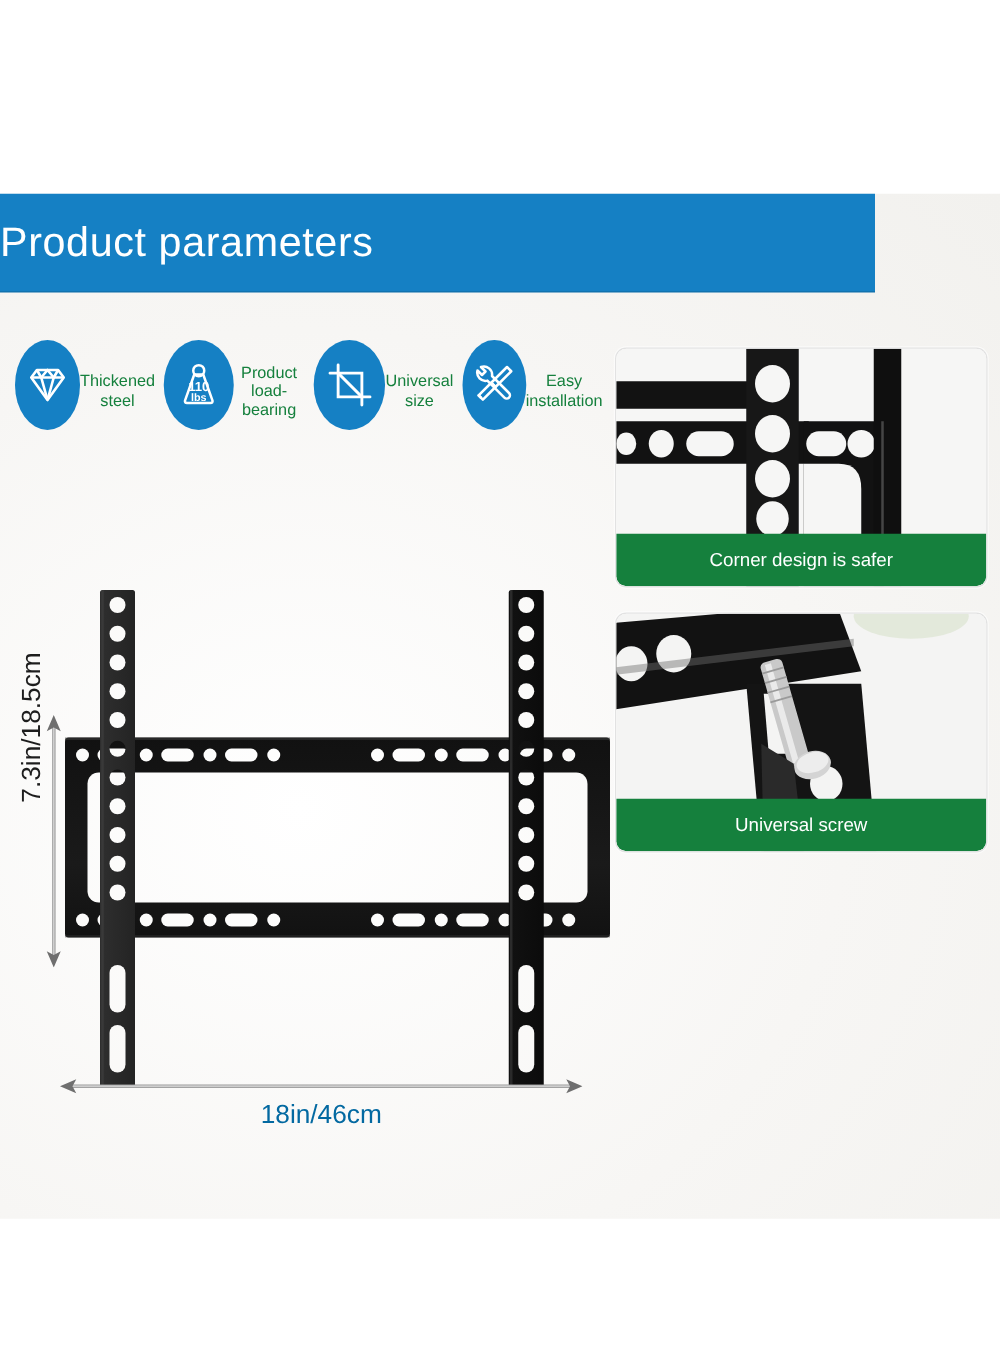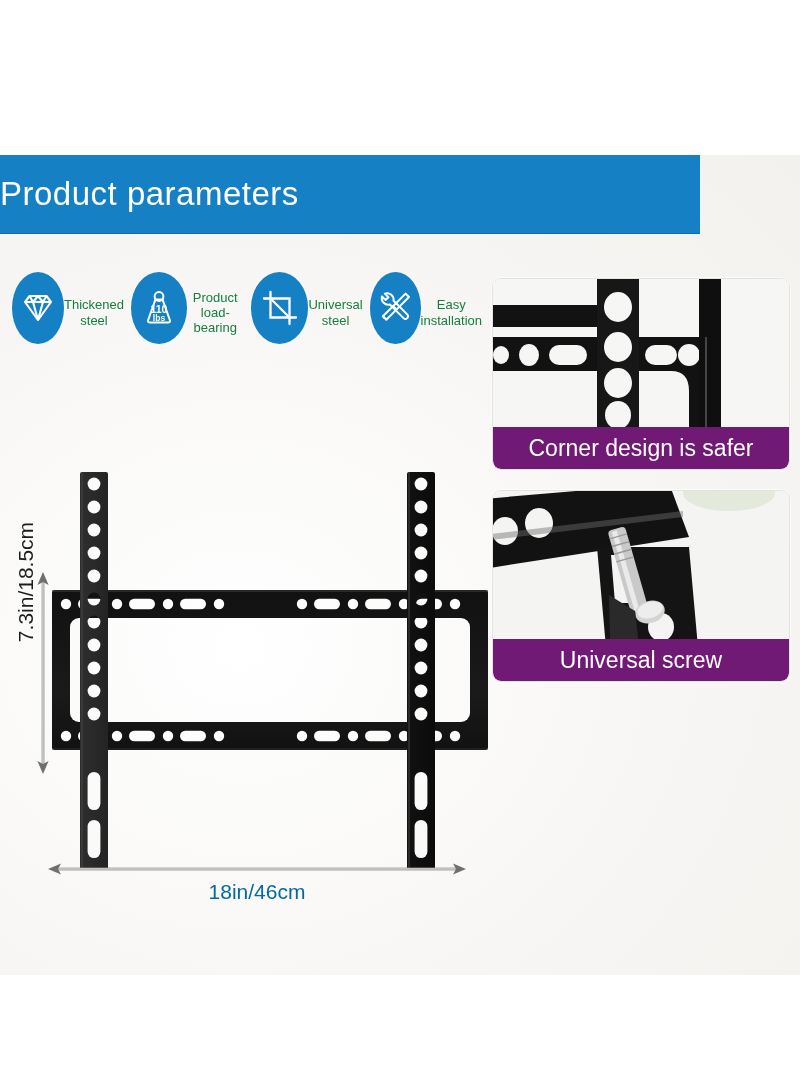--- a/index.html
+++ b/index.html
@@ -165,23 +165,23 @@
     height: 190px;
     background: #f4f4f3;
   }
   .panel-photo svg { display: block; }
   .panel-label {
     position: absolute;
     left: 0;
     bottom: 0;
     width: 296px;
     height: 42px;
-    background: #701a75;
+    background: #15803d;
     color: #ffffff;
-    font-size: 23px;
+    font-size: 15px;
     display: flex;
     align-items: center;
     justify-content: center;
     border-bottom-left-radius: 8px;
     border-bottom-right-radius: 8px;
     white-space: nowrap;
     margin-top: 22px;
   }
 </style>
 </head>
@@ -238,21 +238,21 @@
           <svg width="46" height="46" viewBox="0 0 46 46">
             <g fill="none" stroke="#ffffff" stroke-width="2.3" stroke-linecap="round">
               <path d="M13.5 7 L13.5 32.5 L39 32.5"></path>
               <path d="M7 13.5 L32.5 13.5 L32.5 39"></path>
               <path d="M13.5 13.5 L32.5 32.5"></path>
             </g>
           </svg>
         </span>
       </div>
       <div class="feature-label">Universal
-steel</div>
+size</div>
     </div>
 
     <div class="feature">
       <div class="feature-circle">
         <span>
           <svg width="46" height="46" viewBox="0 0 46 46">
             <g fill="none" stroke="#ffffff" stroke-width="2" stroke-linejoin="round" stroke-linecap="round">
 
               <path d="M12.8 8.6 L16.4 12.2 L13.6 15 L10 11.4
                        A6.6 6.6 0 0 0 17.9 19.5 L31.5 33.1

